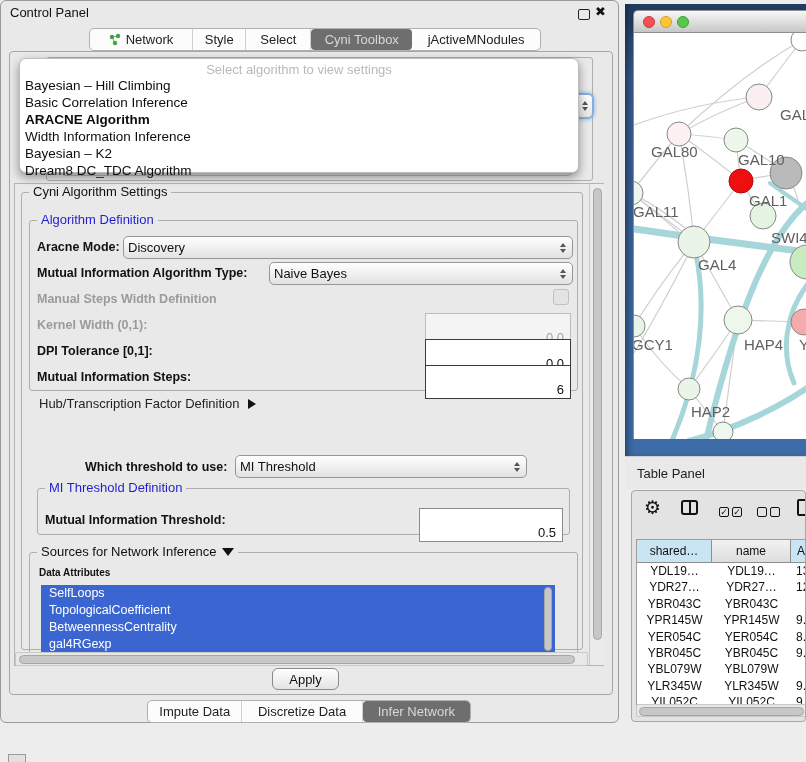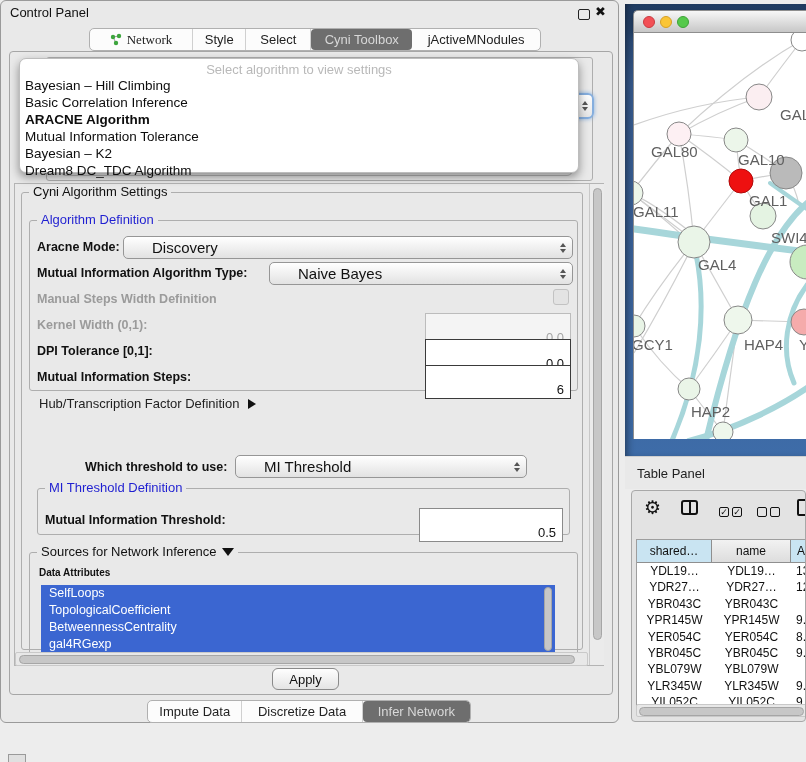--- a/index.html
+++ b/index.html
@@ -36,21 +36,21 @@
   .glabel{position:absolute;top:-9px;left:7px;background:#e9e9e9;padding:0 4px;
           font-size:13px;white-space:nowrap;display:flex;align-items:center;gap:5px;}
   .glabel.blue{color:#1f1fd1;}
   .glabel.green{color:#33cc33;}
   .flabel{position:absolute;font-size:12.5px;font-weight:bold;color:#111;white-space:nowrap;}
   .flabel.dis{color:#9b9b9b;}
 
   
   .combo{position:absolute;height:23px;display:flex;align-items:center;
      background:linear-gradient(#ffffff,#e2e2e2);border:1px solid #969696;border-radius:5px;
-     font-size:15px;padding:0 6px 0 28px;box-sizing:border-box;}
+     font-size:13px;padding:0 6px 0 4px;box-sizing:border-box;}
   .stepper{margin-left:auto;display:flex;flex-direction:column;align-items:center;gap:2px;}
   .tri-up{width:0;height:0;border-left:3.5px solid transparent;border-right:3.5px solid transparent;border-bottom:4.5px solid #555;}
   .tri-down{width:0;height:0;border-left:3.5px solid transparent;border-right:3.5px solid transparent;border-top:4.5px solid #555;}
   .field{position:absolute;background:#fff;border:1.5px solid #3a3a3a;font-size:13px;
      text-align:right;padding:16px 6px;box-sizing:border-box;height:21px;}
   .field.dis{border:1px solid #bcbcbc;background:#f4f4f4;color:#a6a6a6;}
   .cbx{position:absolute;width:14px;height:14px;background:#e3e3e3;border:1px solid #c2c2c2;border-radius:3px;}
   .tri-right{width:0;height:0;border-top:5.5px solid transparent;border-bottom:5.5px solid transparent;border-left:8px solid #111;}
   .tri-dn-b{width:0;height:0;border-left:6px solid transparent;border-right:6px solid transparent;border-top:8px solid #111;}
 
@@ -104,21 +104,21 @@
 <body>
 
 <div id="stage">
 
   <div id="cpanel" class="abs">
     <div class="abs cp-title">Control Panel</div>
     <div class="abs float-box"></div>
     <div class="abs close-x">✖</div>
 
     <div class="abs tabbar" style="left:88px;top:27px;width:452px;height:23px;">
-      <div class="tab" style="width:108px;font-family:Liberation Serif, serif;">
+      <div class="tab" style="width:108px;">
         <svg width="12" height="13" style="margin-right:5px">
           <line x1="3" y1="4" x2="9" y2="3" stroke="#999"></line>
             <line x1="3" y1="4" x2="6" y2="10" stroke="#999"></line>
           <circle cx="3" cy="4" r="2.2" fill="#3da53d"></circle>
             <circle cx="9" cy="3" r="2.2" fill="#3da53d"></circle>
             <circle cx="6" cy="10" r="2.2" fill="#3da53d"></circle>
         </svg>
         <span>Network</span>
       </div>
       <div class="tab" style="width:56px;">
@@ -146,21 +146,21 @@
     </div>
     <div class="abs" style="left:59px;top:150px;width:513px;height:25px;z-index:2;border:1px solid #b8b8b8;border-radius:6px;background:#eaeaea;color:#a5a5a5;font-size:13px;line-height:24px;padding-left:13px;box-sizing:border-box;">
       <span>galFiltered sif default node</span>
     </div>
 
     <div id="algo-popup" class="abs">
       <div class="abs popup-prompt">Select algorithm to view settings</div>
       <div class="abs popup-item" style="top:19px;">Bayesian – Hill Climbing</div>
       <div class="abs popup-item" style="top:36px;">Basic Correlation Inference</div>
       <div class="abs popup-item bold" style="top:53px;">ARACNE Algorithm</div>
-      <div class="abs popup-item" style="top:70px;">Mutual Information Tolerance</div>
+      <div class="abs popup-item" style="top:70px;">Width Information Inference</div>
       <div class="abs popup-item" style="top:87px;">Bayesian – K2</div>
       <div class="abs popup-item" style="top:104px;">Dream8 DC_TDC Algorithm</div>
     </div>
 
     <div class="abs" style="left:13px;top:182px;width:590px;height:483px;border:1px solid #b4b4b4;background:#e9e9e9;box-sizing:border-box;"></div>
 
     <div class="abs group" style="left:20px;top:191px;width:562px;height:458px;">
       <span class="glabel">Cyni Algorithm Settings</span>
     </div>
 

